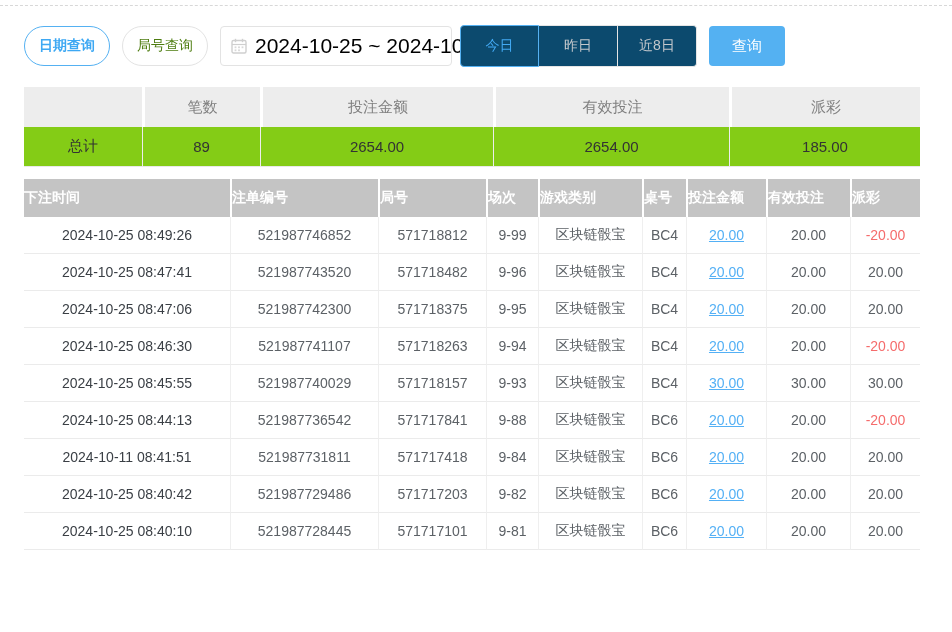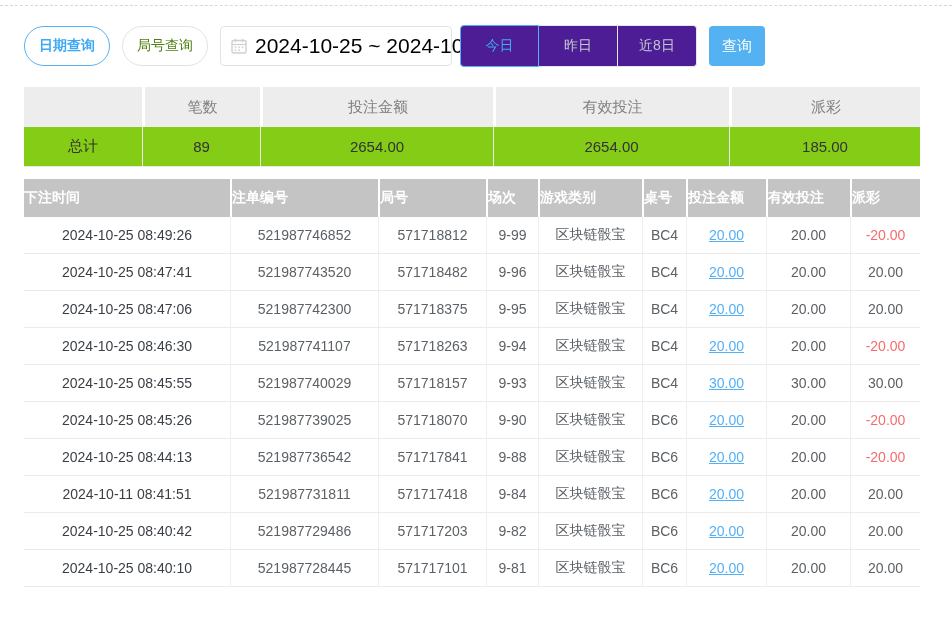--- a/index.html
+++ b/index.html
@@ -17,26 +17,26 @@
   .filter-bar { margin-top:19px; display:flex; align-items:center; }
   .pill { height:40px; width:86px; border-radius:20px; background:#fff; border:1px solid #e3e3e3;
     font-size:14px; color:#4d7c0f; display:flex; align-items:center; justify-content:center; cursor:pointer; }
   .pill.active { border-color:#55b1f2; color:#3da8f3; font-weight:bold; }
   .pill + .pill { margin-left:12px; }
   .date-input { margin-left:12px; height:40px; width:232px; border:1px solid #e3e3e3; border-radius:4px;
     display:flex; align-items:center; padding:0 10px; cursor:text; }
   .date-input .cal { margin-right:8px; display:flex; }
   .date-input .val { font-size:21px; color:#000000; white-space:nowrap; }
   .seg-group { margin-left:8px; display:flex; height:42px; }
-  .seg { width:79px; height:42px; border:1px solid #e5e5e5; border-left-width:0; background:#4c1d95;
+  .seg { width:79px; height:42px; border:1px solid #e5e5e5; border-left-width:0; background:#0c4a6e;
     font-size:14px; color:#c4c8cc; display:flex; align-items:center; justify-content:center; cursor:pointer; }
   .seg:first-child { border-left-width:1px; border-radius:4px 0 0 4px; }
   .seg:last-child { border-radius:0 4px 4px 0; }
   .seg.active { border:1px solid #55b1f2; color:#42a9f3; }
-  .search-btn { margin-left:12px; width:56px; height:40px; border:none; border-radius:4px;
+  .search-btn { margin-left:12px; width:76px; height:40px; border:none; border-radius:4px;
     background:#54b1f2; color:#fff; font-size:15px; display:flex; align-items:center; justify-content:center; cursor:pointer; }
 
   
   table { border-collapse:separate; border-spacing:0; table-layout:fixed; width:896px; }
   .summary-table { margin-top:20px; }
   .summary-table th { height:40px; background:#ededed; color:#7f7f7f; font-size:15px; font-weight:normal; text-align:center; }
   .summary-table th + th { border-left:3px solid #fff; }
   .summary-table td { height:40px; background:#84cc16; color:#333; font-size:15px; text-align:center;
     border-bottom:1px solid #e9e9e9; }
   .summary-table td + td { border-left:1px solid #ededed; }
@@ -193,31 +193,20 @@
           <td>521987740029</td>
           <td>571718157</td>
           <td>9-93</td>
           <td>区块链骰宝</td>
           <td>BC4</td>
           <td><a class="amount-link">30.00</a></td>
           <td>30.00</td>
           <td>30.00</td>
         </tr>
         <tr>
-          <td class="c0">2024-10-25 08:45:26</td>
-          <td>521987739025</td>
-          <td>571718070</td>
-          <td>9-90</td>
-          <td>区块链骰宝</td>
-          <td>BC6</td>
-          <td><a class="amount-link">20.00</a></td>
-          <td>20.00</td>
-          <td class="neg">-20.00</td>
-        </tr>
-        <tr>
           <td class="c0">2024-10-25 08:44:13</td>
           <td>521987736542</td>
           <td>571717841</td>
           <td>9-88</td>
           <td>区块链骰宝</td>
           <td>BC6</td>
           <td><a class="amount-link">20.00</a></td>
           <td>20.00</td>
           <td class="neg">-20.00</td>
         </tr>

